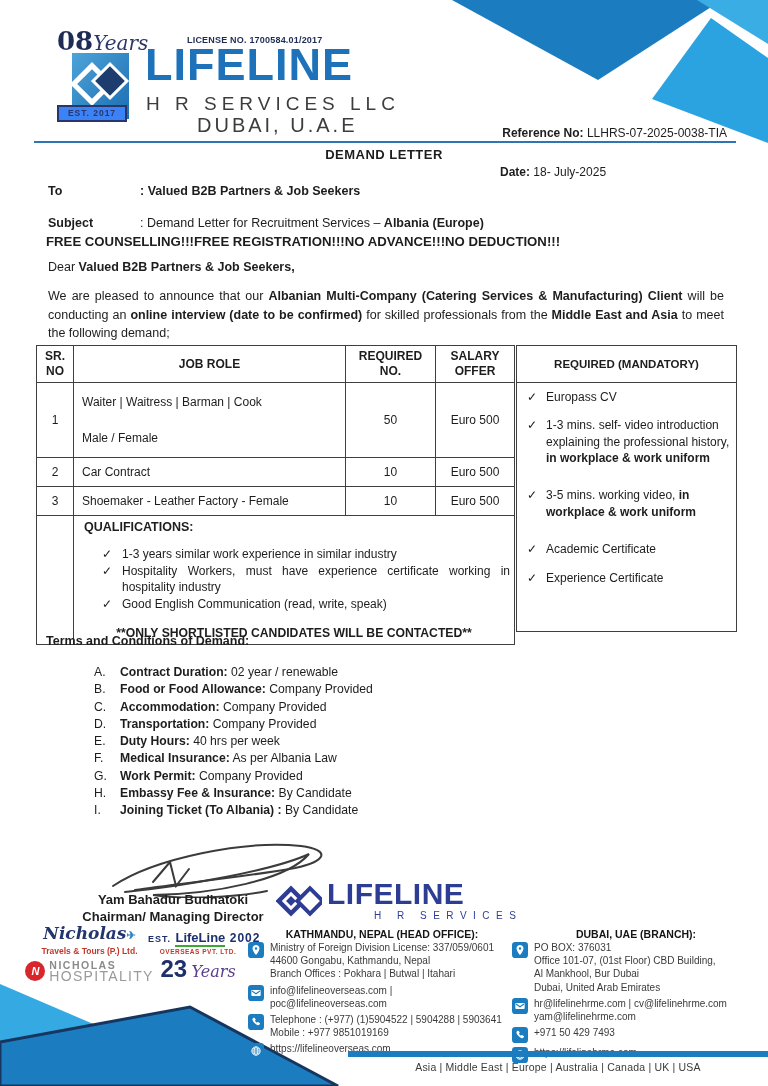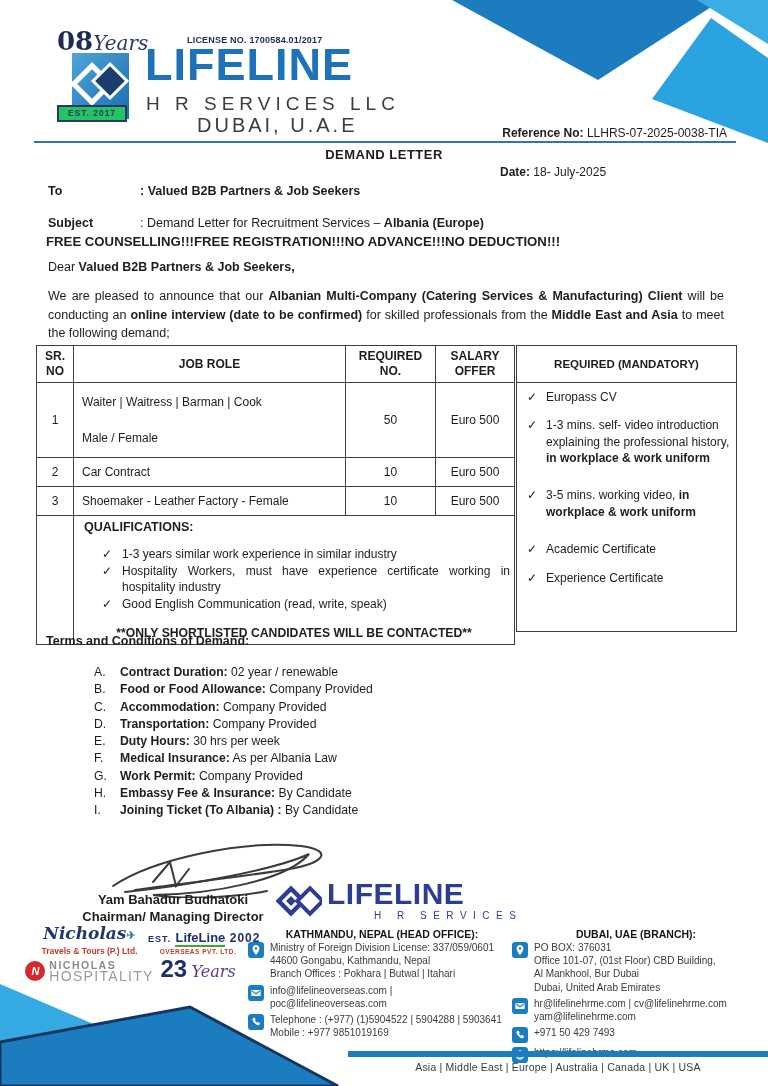--- a/index.html
+++ b/index.html
@@ -10,21 +10,21 @@
 
   
   .license{left:187px;top:35px;font-size:9px;font-weight:bold;color:#1e2c55;letter-spacing:.2px;}
   .brand{left:145px;top:42px;font-size:45px;font-weight:bold;color:#1d72b9;letter-spacing:1px;line-height:1;}
   .brand-sub{left:146px;top:93px;font-size:19px;color:#3c3c3c;letter-spacing:5px;}
   .brand-city{left:197px;top:114px;font-size:20px;color:#3c3c3c;letter-spacing:3px;}
   .badge{left:55px;top:26px;width:140px;}
   .badge-top{position:absolute;left:2px;top:0;white-space:nowrap;}
   .badge-num{font-family:"DejaVu Serif",serif;font-size:26px;font-weight:bold;color:#1e2c55;}
   .badge-word{font-family:"DejaVu Serif",serif;font-style:italic;font-size:20px;color:#2b3668;}
-  .badge-est{position:absolute;left:2px;top:79px;width:66px;height:13px;background:#22c55e;
+  .badge-est{position:absolute;left:2px;top:79px;width:66px;height:13px;background:#3b82f6;
              border:2px solid #2b3668;text-align:center;font-size:8.5px;font-weight:bold;
              color:#2b3668;letter-spacing:1px;line-height:13px;}
   .reference{right:41px;top:126px;font-size:12px;}
   .rule{left:34px;top:141px;width:702px;height:2px;background:#2e75b6;}
   .doc-title{left:284px;top:147px;width:200px;text-align:center;font-size:13px;font-weight:bold;letter-spacing:.5px;}
   .date-line{left:500px;top:165px;font-size:12px;}
 
   
   .kv-row{left:48px;display:flex;font-size:12.5px;font-weight:bold;}
   .kv-row .kv-label{width:92px;}
@@ -263,21 +263,21 @@
     <div class="term">
         <span class="tletter">C.</span>
         <span><b>Accommodation:</b><span> Company Provided</span></span>
       </div>
     <div class="term">
         <span class="tletter">D.</span>
         <span><b>Transportation:</b><span> Company Provided</span></span>
       </div>
     <div class="term">
         <span class="tletter">E.</span>
-        <span><b>Duty Hours:</b><span> 30 hrs per week</span></span>
+        <span><b>Duty Hours:</b><span> 40 hrs per week</span></span>
       </div>
     <div class="term">
         <span class="tletter">F.</span>
         <span><b>Medical Insurance:</b><span> As per Albania Law</span></span>
       </div>
     <div class="term">
         <span class="tletter">G.</span>
         <span><b>Work Permit:</b><span> Company Provided</span></span>
       </div>
     <div class="term">
@@ -336,20 +336,29 @@
     <div class="crow">
       <svg class="cicon" viewBox="0 0 24 24">
           <rect width="24" height="24" rx="5" fill="#1b7dc0"></rect>
           <path fill="#fff" d="M8.2 5.8c.5-.5 1.4-.4 1.8.2l1.3 1.8c.4.5.3 1.2-.1 1.6l-.8.8c.5 1.1 1.8 2.4 2.9 2.9l.8-.8c.4-.4 1.1-.5 1.6-.1l1.8 1.3c.6.4.7 1.3.2 1.8l-.9.9c-.6.6-1.6.9-2.4.5-1.7-.7-3.3-1.8-4.6-3.1-1.3-1.3-2.4-2.9-3.1-4.6-.4-.8-.1-1.8.5-2.4z"></path>
         </svg>
       <div>
         <div>Telephone : (+977) (1)5904522  | 5904288  | 5903641</div>
         <div>Mobile : +977 9851019169</div>
       </div>
     </div>
+    <div class="crow">
+      <svg class="cicon" viewBox="0 0 24 24">
+          <rect width="24" height="24" rx="5" fill="#1b7dc0"></rect>
+          <circle cx="12" cy="12" r="6.2" fill="none" stroke="#fff" stroke-width="1.5"></circle>
+          <ellipse cx="12" cy="12" rx="2.8" ry="6.2" fill="none" stroke="#fff" stroke-width="1.2"></ellipse>
+          <path d="M5.8 12h12.4M6.6 9h10.8M6.6 15h10.8" stroke="#fff" stroke-width="1.2"></path>
+        </svg>
+      <div>https://lifelineoverseas.com</div>
+    </div>
   </div>
 
   <div class="abs f-head db-head">DUBAI, UAE (BRANCH):</div>
   <div class="abs contact db-block">
     <div class="crow">
       <svg class="cicon" viewBox="0 0 24 24">
           <rect width="24" height="24" rx="5" fill="#1b7dc0"></rect>
           <path fill="#fff" d="M12 4.5c-2.9 0-5.2 2.3-5.2 5.2 0 3.9 5.2 9.8 5.2 9.8s5.2-5.9 5.2-9.8c0-2.9-2.3-5.2-5.2-5.2zm0 7.1a1.9 1.9 0 1 1 0-3.8 1.9 1.9 0 0 1 0 3.8z"></path>
         </svg>
       <div>

